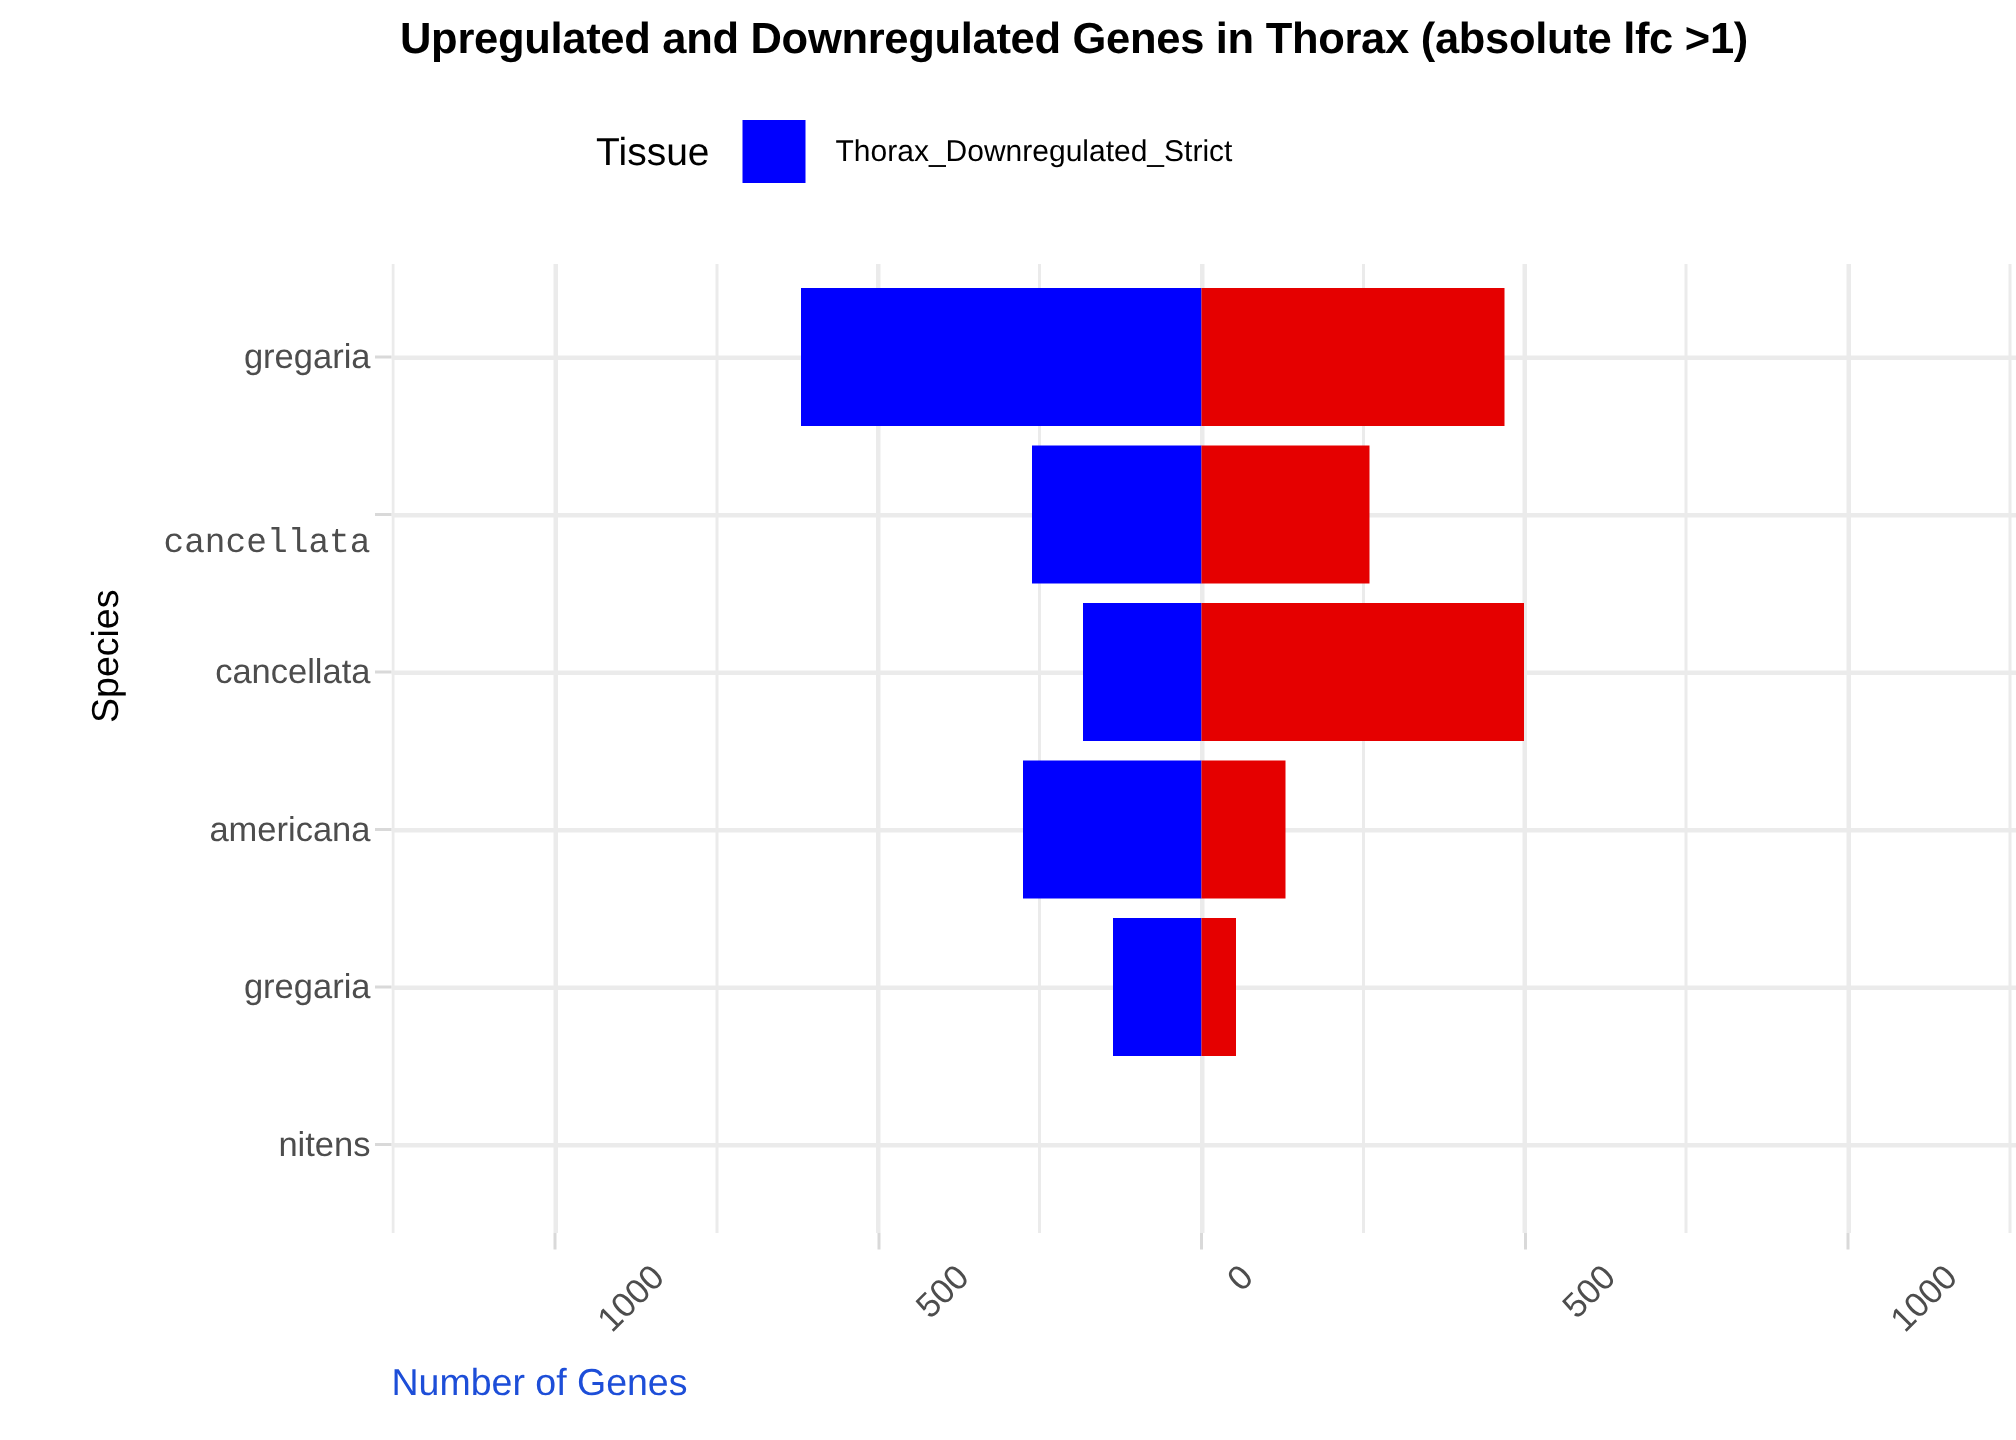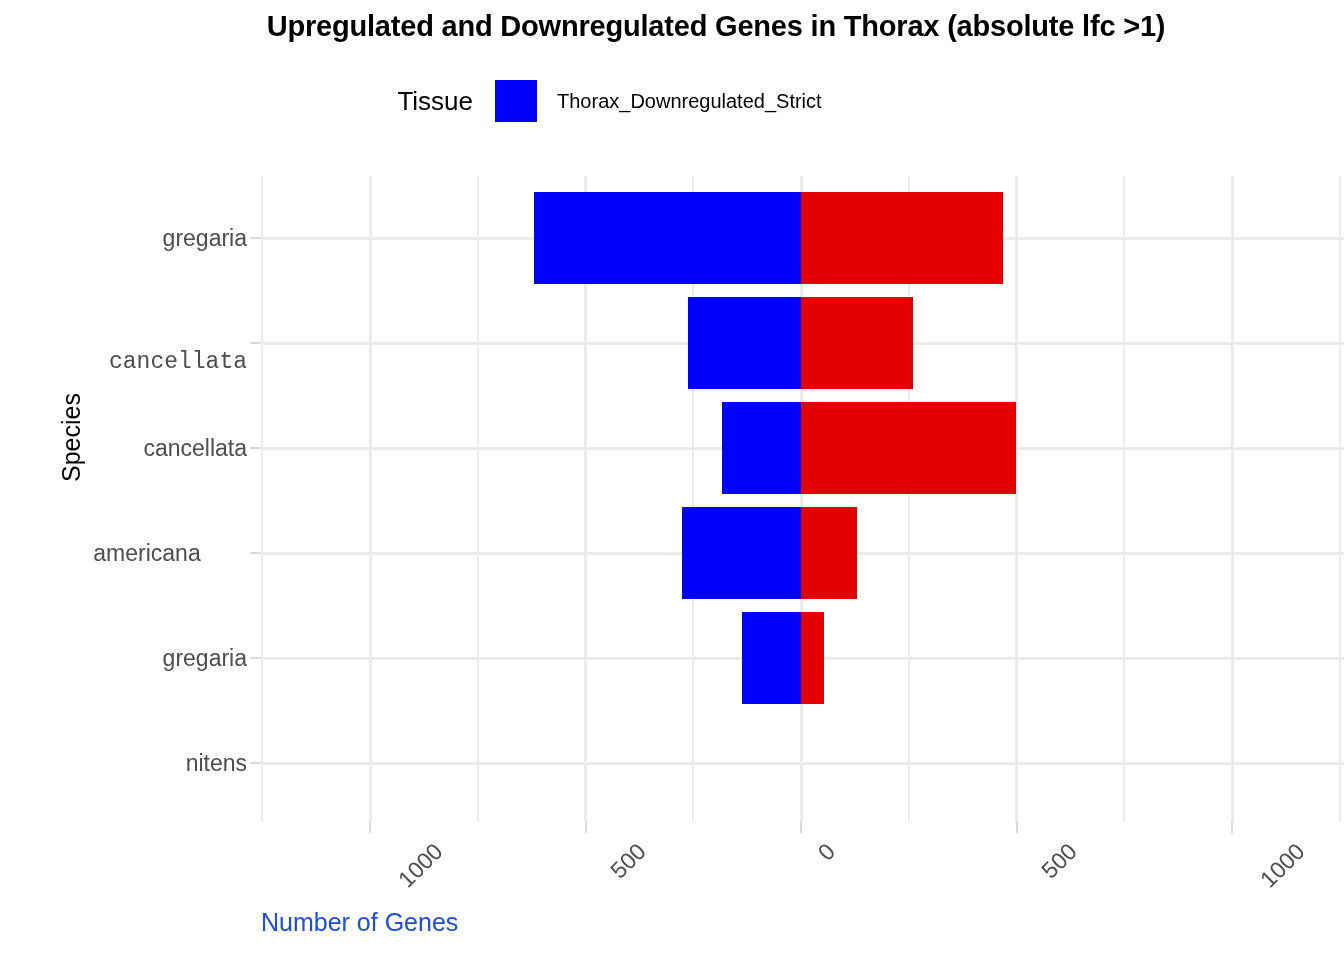--- a/index.html
+++ b/index.html
@@ -211,21 +211,21 @@
       <div class="bar bar-up" style="background: rgb(229, 0, 0); left: 540px; width: 22.843px; top: 436px; height: 92px;"></div>
     </div>
 
   <div id="y-ticks">
       <div class="y-tick-label" style="left: 3px; top: 238px;">gregaria</div>
       <div class="y-tick-mark" style="left: 206px; top: 237px;"></div>
       <div class="y-tick-label" style="left: 3px; top: 362px; font-family: Liberation Mono, monospace;">cancellata</div>
       <div class="y-tick-mark" style="left: 206px; top: 342px;"></div>
       <div class="y-tick-label" style="left: 3px; top: 448px;">cancellata</div>
       <div class="y-tick-mark" style="left: 206px; top: 447px;"></div>
-      <div class="y-tick-label" style="left: 3px; top: 553px; text-align: center;">americana</div>
+      <div class="y-tick-label" style="left: 3px; top: 553px;">americana</div>
       <div class="y-tick-mark" style="left: 206px; top: 552px;"></div>
       <div class="y-tick-label" style="left: 3px; top: 658px;">gregaria</div>
       <div class="y-tick-mark" style="left: 206px; top: 657px;"></div>
       <div class="y-tick-label" style="left: 3px; top: 763px;">nitens</div>
       <div class="y-tick-mark" style="left: 206px; top: 762px;"></div>
     </div>
   <div id="x-ticks">
       <div class="x-tick-mark" style="left: 325px; top: 822px;"></div>
       <div class="x-tick-label" style="left: 334px; top: 838px;">1000</div>
       <div class="x-tick-mark" style="left: 540.5px; top: 822px;"></div>

